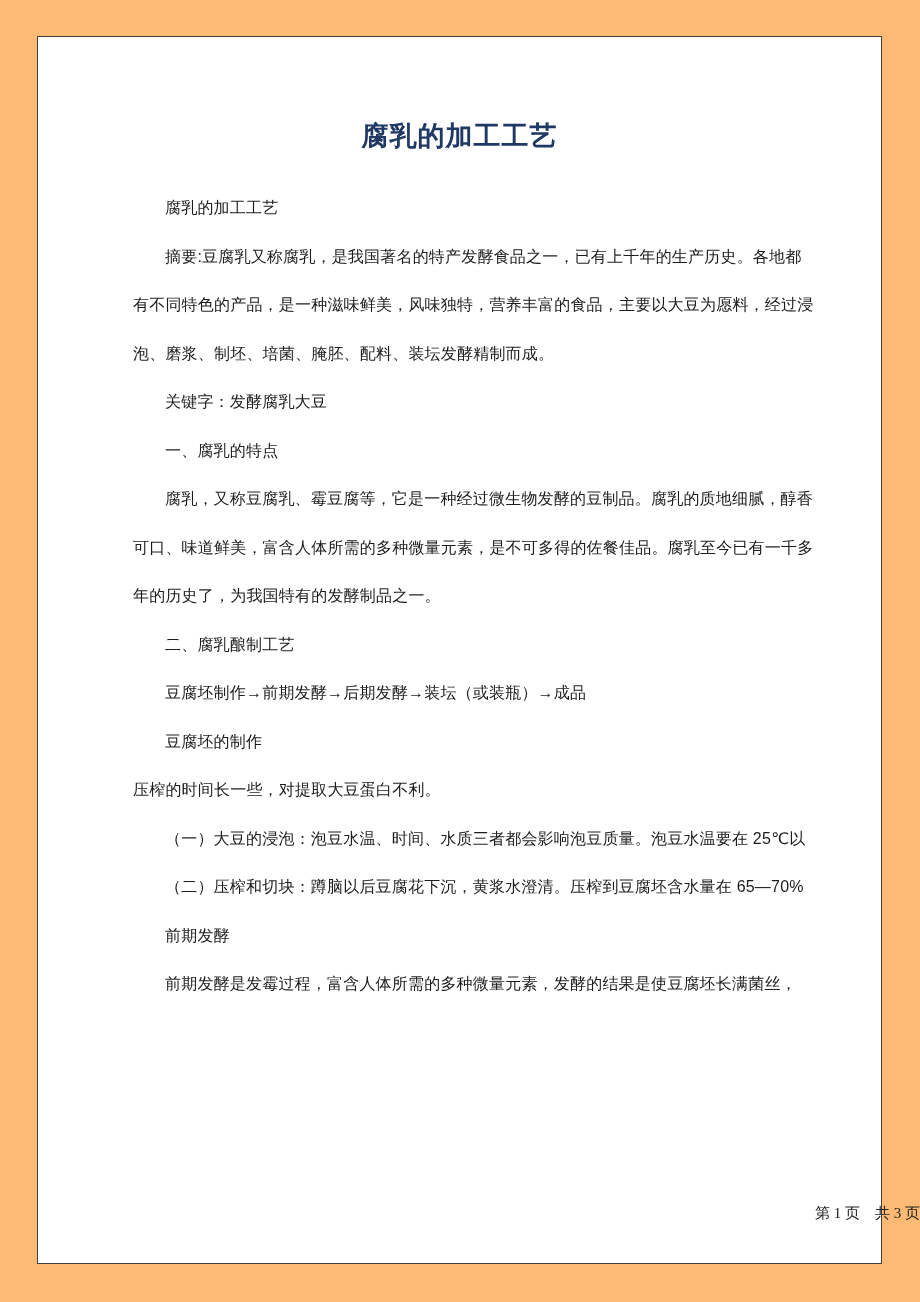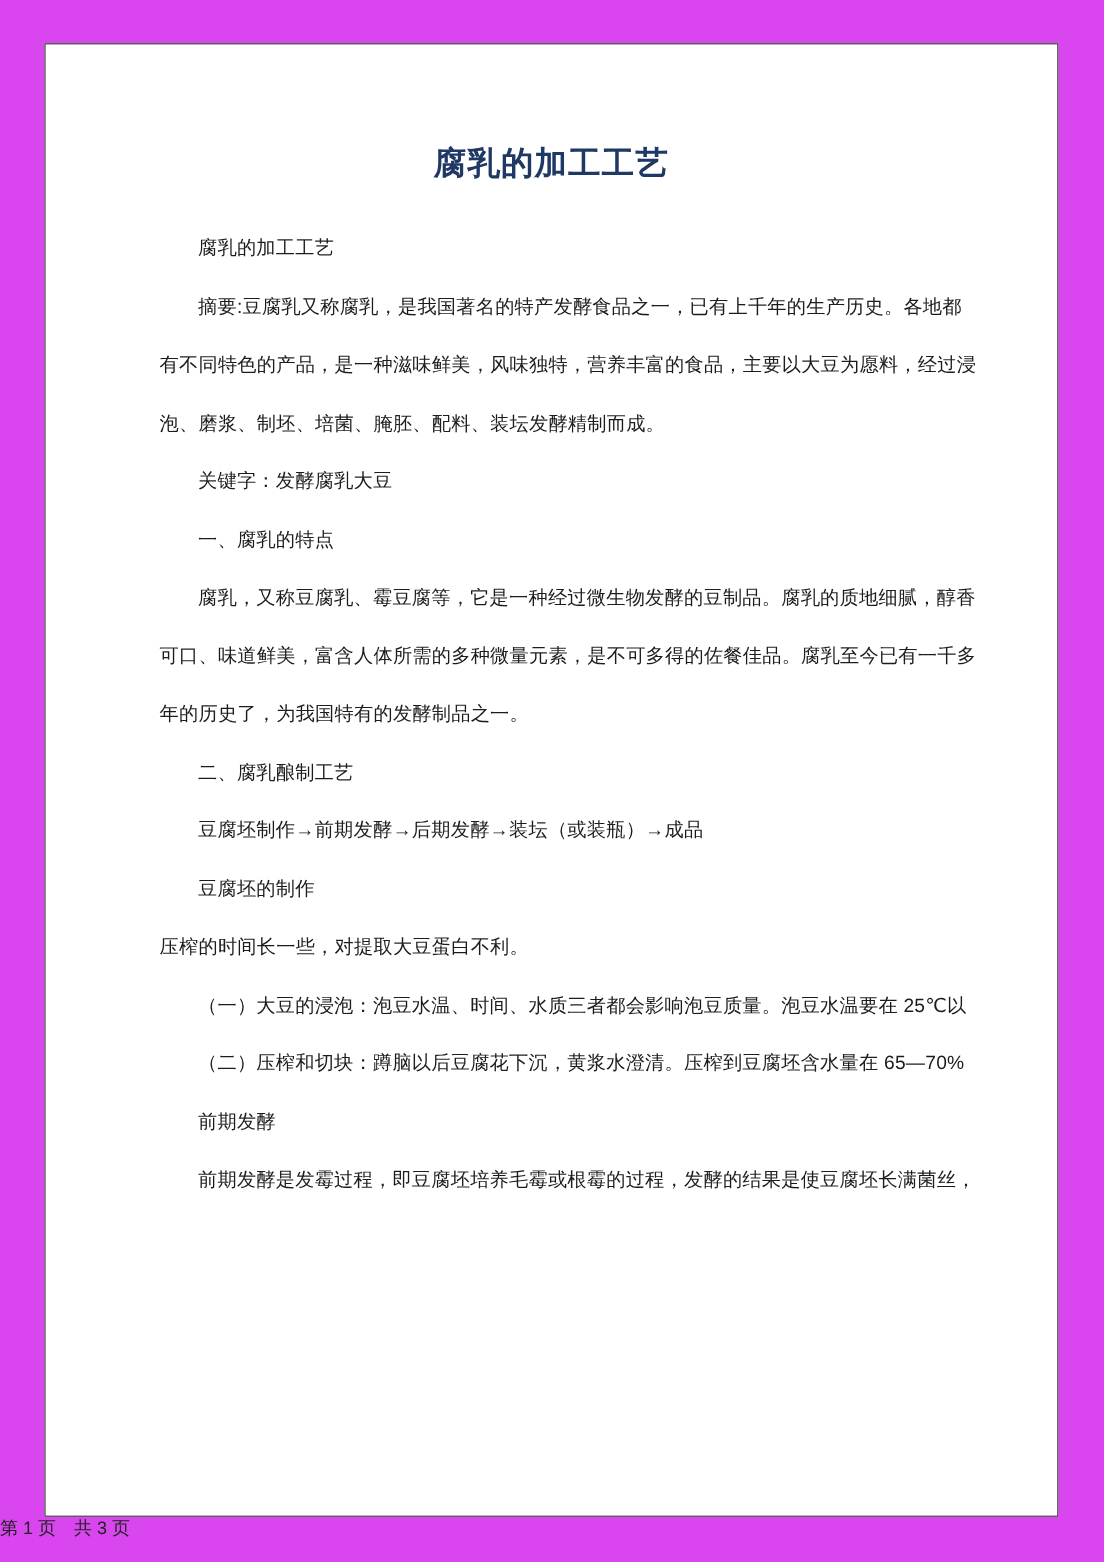--- a/index.html
+++ b/index.html
@@ -13,21 +13,21 @@
     width: 920px;
     height: 1302px;
     background: #ffffff;
     font-family: "Liberation Sans", "DejaVu Sans", sans-serif;
     overflow: hidden;
   }
   .page {
     position: relative;
     width: 920px;
     height: 1302px;
-    background: #d946ef;
+    background: #fdba74;
   }
   .page-border {
     position: absolute;
     left: 37px;
     top: 36px;
     width: 845px;
     height: 1228px;
     border: 1px solid var(--page-border);
     background: #ffffff;
   }
@@ -56,26 +56,26 @@
     font-size: 16px;
     white-space: nowrap;
     letter-spacing: 0.2px;
   }
   .doc-line.indent {
     text-indent: 32px;
   }
   .doc-footer {
     position: absolute;
     left: 0;
-    top: 1264px;
+    top: 1204px;
     width: 920px;
-    text-align: left;
+    text-align: right;
     font-size: 15px;
     color: var(--footer-text);
-    font-family: Liberation Sans, sans-serif;
+    font-family: Liberation Serif, serif;
   }
 </style>
 </head>
 <body>
 
 <div class="page">
   <div class="page-border"></div>
 
   <div class="doc-title">腐乳的加工工艺</div>
 
@@ -89,17 +89,17 @@
       <div class="doc-line indent">腐乳，又称豆腐乳、霉豆腐等，它是一种经过微生物发酵的豆制品。腐乳的质地细腻，醇香</div>
       <div class="doc-line">可口、味道鲜美，富含人体所需的多种微量元素，是不可多得的佐餐佳品。腐乳至今已有一千多</div>
       <div class="doc-line">年的历史了，为我国特有的发酵制品之一。</div>
       <div class="doc-line indent">二、腐乳酿制工艺</div>
       <div class="doc-line indent">豆腐坯制作→前期发酵→后期发酵→装坛（或装瓶）→成品</div>
       <div class="doc-line indent">豆腐坯的制作</div>
       <div class="doc-line">压榨的时间长一些，对提取大豆蛋白不利。</div>
       <div class="doc-line indent">（一）大豆的浸泡：泡豆水温、时间、水质三者都会影响泡豆质量。泡豆水温要在 25℃以</div>
       <div class="doc-line indent">（二）压榨和切块：蹲脑以后豆腐花下沉，黄浆水澄清。压榨到豆腐坯含水量在 65—70%</div>
       <div class="doc-line indent">前期发酵</div>
-      <div class="doc-line indent">前期发酵是发霉过程，即豆腐坯培养毛霉或根霉的过程，发酵的结果是使豆腐坯长满菌丝，</div>
+      <div class="doc-line indent">前期发酵是发霉过程，富含人体所需的多种微量元素，发酵的结果是使豆腐坯长满菌丝，</div>
     </div>
 
   <div class="doc-footer">第 1 页　共 3 页</div>
 </div>
 
 </body></html>

